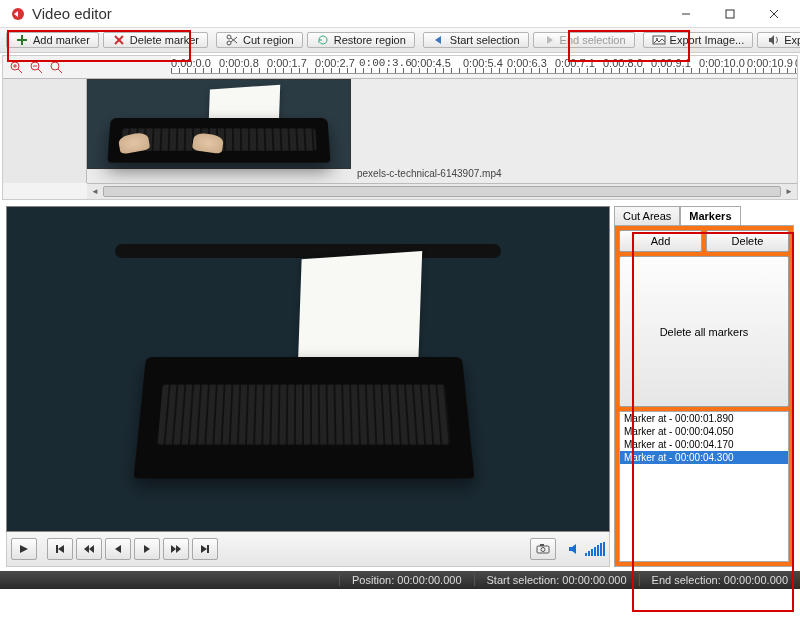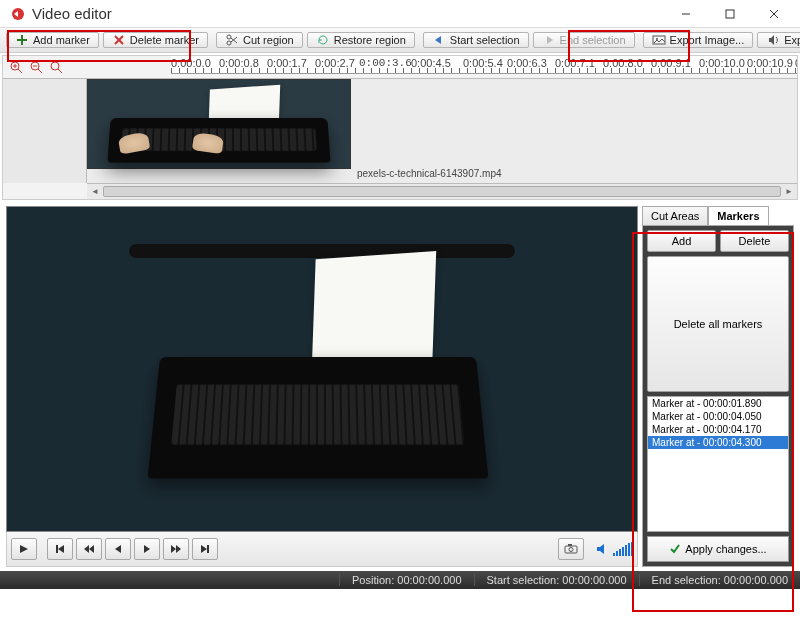--- a/index.html
+++ b/index.html
@@ -45,25 +45,25 @@
 .typewriter { position: relative; width: 420px; height: 260px; }
 
 
 .controls { display: flex; align-items: center; gap: 3px; padding: 6px 4px; background: linear-gradient(#f7f7f7,#e6e6e6); border: 1px solid #ccc; border-top: none; }
 .ctrl-btn { width: 26px; height: 22px; background: linear-gradient(#fdfdfd,#e4e4e4); border: 1px solid #a8a8a8; border-radius: 2px; display: flex; align-items: center; justify-content: center; font-size: 10px; color: #333; cursor: pointer; }
 .ctrl-spacer { flex: 1; }
 .vol-bars { display: flex; align-items: flex-end; gap: 1px; height: 14px; }
 .vol-bars span { width: 2px; background: #1a6fd1; }
 
 
-.sidepanel { width: 152px; display: flex; flex-direction: column; }
+.sidepanel { width: 180px; display: flex; flex-direction: column; }
 .tabs { display: flex; }
 .tab { padding: 3px 8px; border: 1px solid #aaa; background: linear-gradient(#f7f7f7,#e6e6e6); font-size: 11px; cursor: pointer; }
 .tab.active { background: #fff; border-bottom: 1px solid #fff; font-weight: bold; }
-.panel-body { border: 1px solid #aaa; flex: 1; background: #404040; padding: 4px; display: flex; flex-direction: column; gap: 4px; margin-top: -1px; }
+.panel-body { border: 1px solid #aaa; flex: 1; background: #f97316; padding: 4px; display: flex; flex-direction: column; gap: 4px; margin-top: -1px; }
 .panel-btn-row { display: flex; gap: 4px; }
 .panel-btn { flex: 1; height: 22px; background: linear-gradient(#fdfdfd,#e6e6e6); border: 1px solid #a0a0a0; border-radius: 2px; cursor: pointer; }
 .panel-btn.full { width: 100%; }
 .marker-list { flex: 1; border: 1px solid #aaa; background: #fff; overflow: auto; }
 .marker-item { padding: 1px 4px; font-size: 10px; cursor: pointer; }
 .marker-item.selected { background: #2e7bd6; color: #fff; }
 .apply-btn { height: 26px; background: linear-gradient(#fdfdfd,#e6e6e6); border: 1px solid #999; display: flex; align-items: center; justify-content: center; gap: 4px; cursor: pointer; }
 
 
 .statusbar { display: flex; height: 18px; background: linear-gradient(#4a4a4a,#2b2b2b); color: #ddd; font-size: 10px; align-items: center; }
@@ -342,28 +342,20 @@
         <button class="panel-btn">Add</button>
         <button class="panel-btn">Delete</button>
       </div>
       <button class="panel-btn full">Delete all markers</button>
       <div class="marker-list">
           <div class="marker-item">Marker at - 00:00:01.890</div>
           <div class="marker-item">Marker at - 00:00:04.050</div>
           <div class="marker-item">Marker at - 00:00:04.170</div>
           <div class="marker-item selected">Marker at - 00:00:04.300</div>
         </div>
-      <div class="apply-btn">
-        <span>
-            <svg width="12" height="12">
-              <path d="M2 6l3 3 5-7" fill="none" stroke="#1a8a2a" stroke-width="2"></path>
-            </svg>
-          </span>
-        <span>Apply changes...</span>
-      </div>
     </div>
   </div>
 </div>
 
 <div class="statusbar">
   <div class="grow"></div>
   <div class="cell"><span>Position:</span> <span>00:00:00.000</span></div>
   <div class="cell"><span>Start selection:</span> <span>00:00:00.000</span></div>
   <div class="cell"><span>End selection:</span> <span>00:00:00.000</span></div>
 </div>

